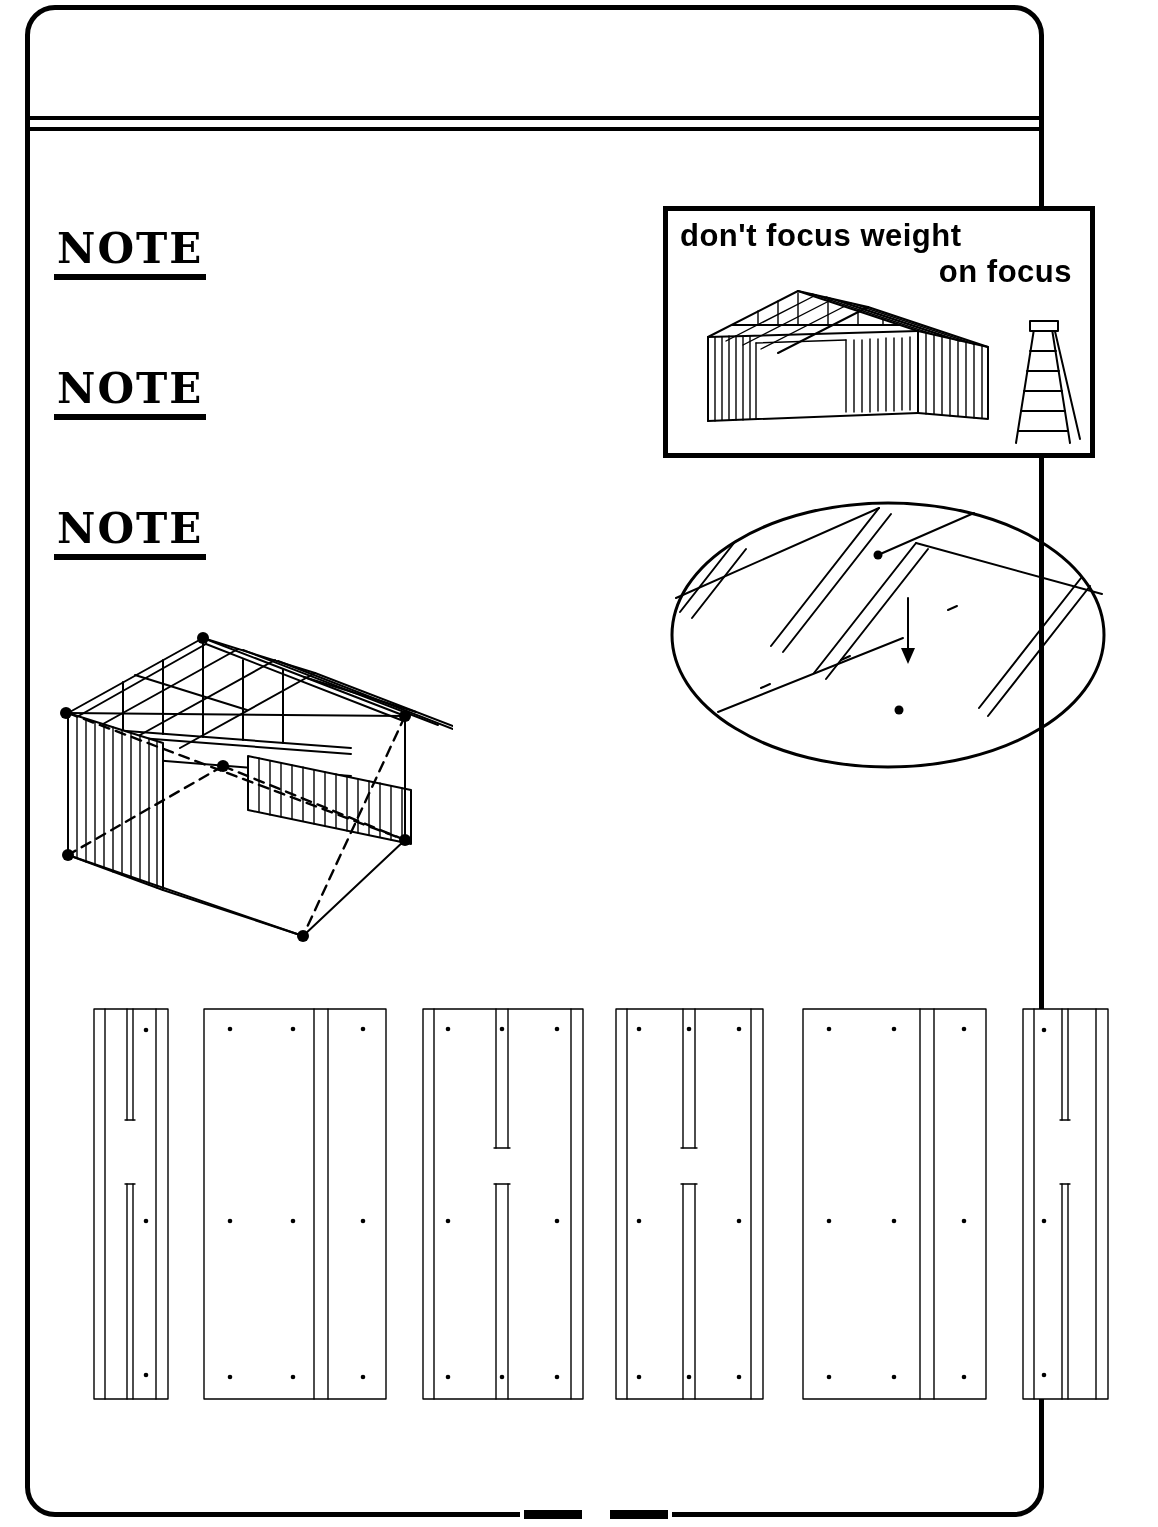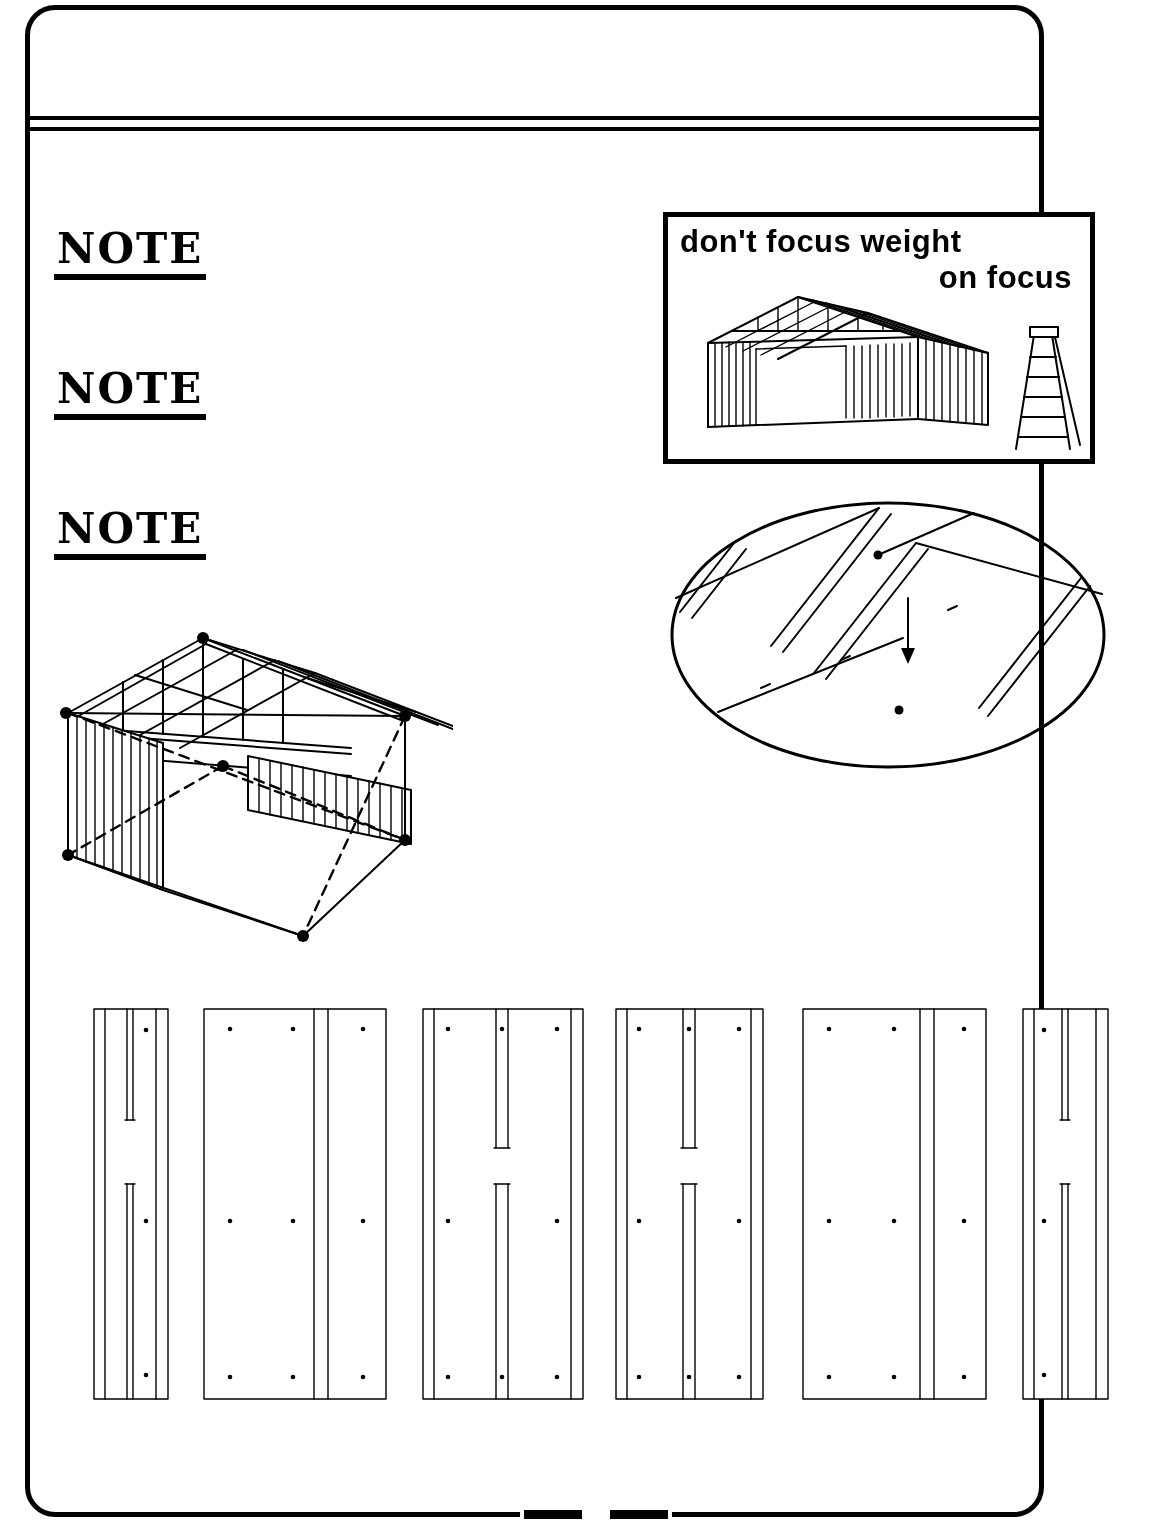--- a/index.html
+++ b/index.html
@@ -12,21 +12,21 @@
   .abs { position:absolute; }
 
   .hrule { position:absolute; left:0; right:0; height:4px; background:#000; }
   .hrule1 { top:106px; } .hrule2 { top:117px; }
 
   .note { position:absolute; left:24px; font-family:"DejaVu Serif",serif; font-weight:700;
           font-size:42px; letter-spacing:2px; color:#000; line-height:1;
           border-bottom:6px solid #000; padding:0 3px 4px 3px; }
   .note1 { top:218px; } .note2 { top:358px; } .note3 { top:498px; }
 
-  .warning-box { position:absolute; left:633px; top:202px; width:432px; height:252px;
+  .warning-box { position:absolute; left:633px; top:196px; width:432px; height:252px;
                  border:5px solid #000; background:#fff; }
   .wline { position:absolute; font-family:"Liberation Sans",sans-serif; font-weight:900;
            font-size:31px; letter-spacing:0.5px; color:#000; white-space:nowrap; }
   .wline1 { top:7px; left:12px; }
   .wline2 { top:43px; right:18px; }
   .wsvg { position:absolute; left:0; bottom:2px; }
 
   .panel { top:998px; }
 
   

